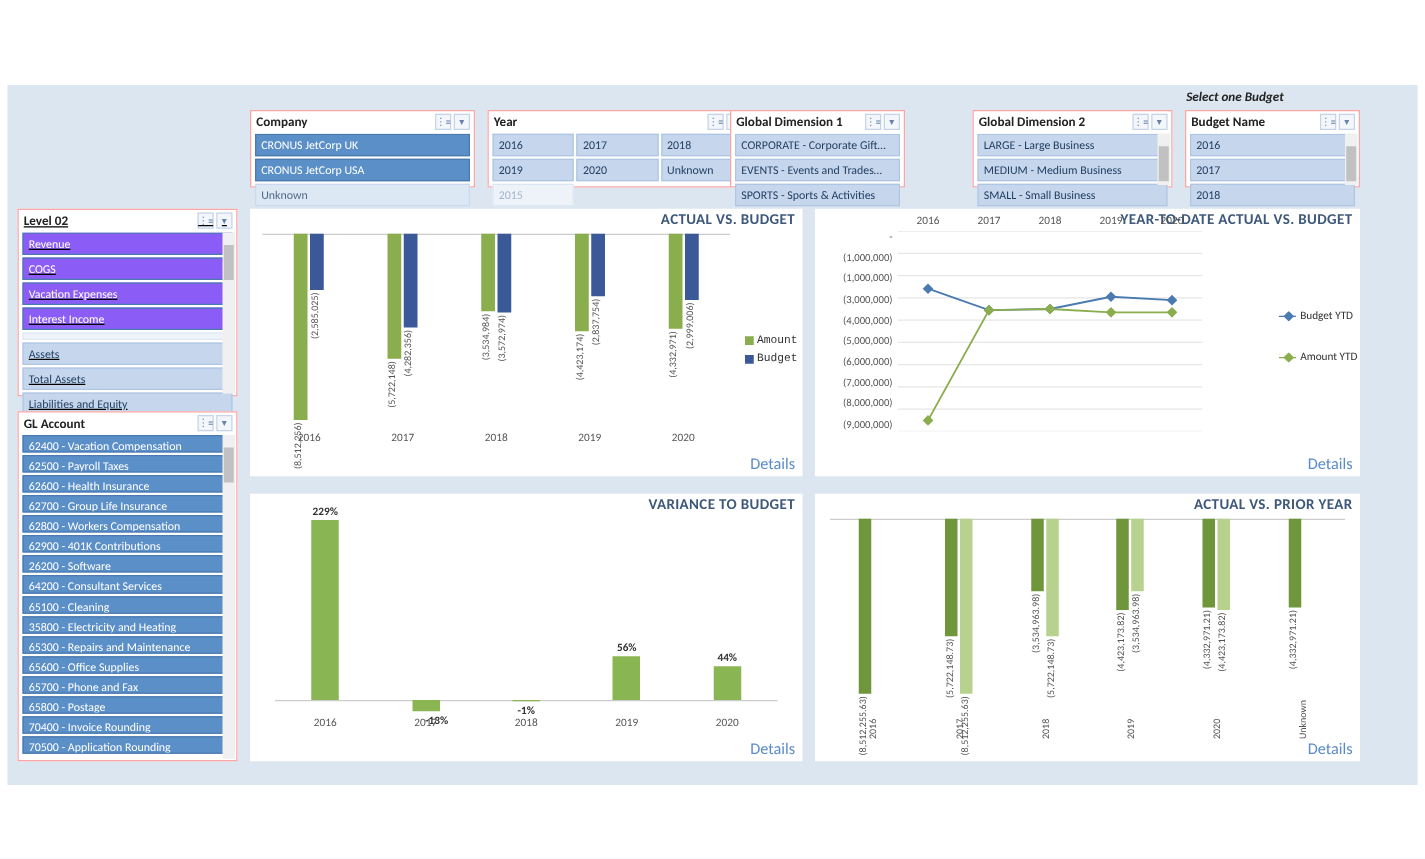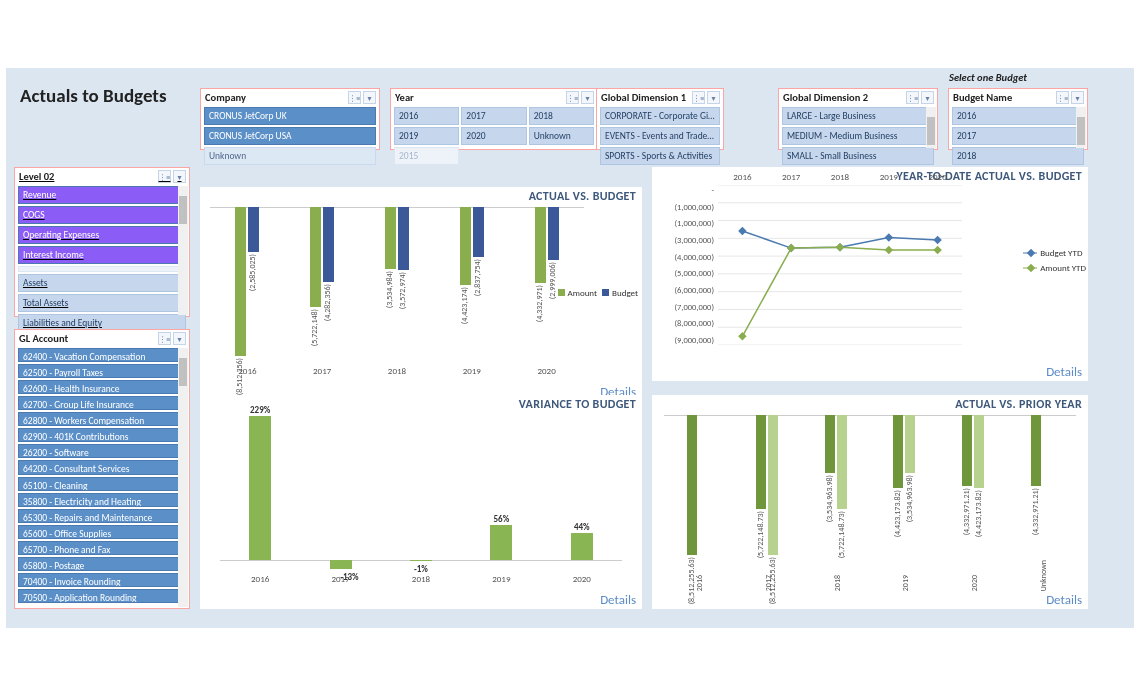--- a/index.html
+++ b/index.html
@@ -31,21 +31,20 @@
   .bar-vlabel { position:absolute; font-size:8px; color:#555; writing-mode:vertical-rl; transform:rotate(180deg); white-space:nowrap; }
   .line-yaxis { position:absolute; left:0; top:0; bottom:14px; width:56px; display:flex; flex-direction:column; justify-content:space-between; font-size:8.5px; color:#555; text-align:right; }
   .line-plot { position:absolute; left:60px; right:66px; top:0; bottom:14px; }
 </style>
 </head>
 <body>
 
 <div class="canvas"></div>
 
 <div class="title-block">
-  <div>Actuals to Budgets</div>
 </div>
 
 <div class="slicer" style="left:200px; top:88px; width:180px; height:62px;">
   <div class="slicer-header">
     <span>Company</span>
     <div class="slicer-icons">
       <div class="sicon">⋮≡</div>
       <div class="sicon">▾</div>
     </div>
   </div>
@@ -68,21 +67,21 @@
       <div class="sitem light">2016</div>
       <div class="sitem light">2017</div>
       <div class="sitem light">2018</div>
       <div class="sitem light">2019</div>
       <div class="sitem light">2020</div>
       <div class="sitem light">Unknown</div>
       <div class="sitem pale">2015</div>
     </div>
 </div>
 
-<div class="slicer" style="left:596px; top:88px; width:128px; height:62px;">
+<div class="slicer" style="left:584px; top:88px; width:140px; height:62px;">
   <div class="slicer-header">
     <span>Global Dimension 1</span>
     <div class="slicer-icons">
       <div class="sicon">⋮≡</div>
       <div class="sicon">▾</div>
     </div>
   </div>
   <div class="slicer-body" id="sl-gd1">
       <div class="sitem light">CORPORATE - Corporate Gift…</div>
       <div class="sitem light">EVENTS - Events and Trades…</div>
@@ -127,21 +126,21 @@
   <div class="slicer-header">
     <span>Level 02</span>
     <div class="slicer-icons">
       <div class="sicon">⋮≡</div>
       <div class="sicon">▾</div>
     </div>
   </div>
   <div class="slicer-body" id="sl-level02">
       <div class="sitem dark">Revenue</div>
       <div class="sitem dark">COGS</div>
-      <div class="sitem dark">Operating Expenses</div>
+      <div class="sitem dark">Vacation Expenses</div>
       <div class="sitem dark">Interest Income</div>
       <div class="sitem pale"></div>
       <div class="sitem light">Assets</div>
       <div class="sitem light">Total Assets</div>
       <div class="sitem light">Liabilities and Equity</div>
     </div>
   <div class="scrollbar"></div>
 </div>
 
 <div class="slicer" style="left:14px; top:329px; width:176px; height:280px;">
@@ -166,23 +165,23 @@
       <div class="sitem ">65300 - Repairs and Maintenance</div>
       <div class="sitem ">65600 - Office Supplies</div>
       <div class="sitem ">65700 - Phone and Fax</div>
       <div class="sitem ">65800 - Postage</div>
       <div class="sitem ">70400 - Invoice Rounding</div>
       <div class="sitem ">70500 - Application Rounding</div>
     </div>
   <div class="scrollbar"></div>
 </div>
 
-<div class="panel" style="left:200px; top:167px; width:442px; height:214px;margin-top:20px;">
+<div class="panel" style="left:200px; top:167px; width:442px; height:214px;">
   <div class="panel-title">ACTUAL VS. BUDGET</div>
-  <div style="position:absolute; right:4px; top:100px; display:flex; gap:5px;">
+  <div style="position:absolute; right:4px; top:100px; display:flex; flex-direction:column; gap:5px;font-family:Liberation Mono, monospace;">
     <div class="legend-item">
         <div class="legend-sw" style="background:#8aad4e"></div>
         <span>Amount</span>
       </div>
     <div class="legend-item">
         <div class="legend-sw" style="background:#3b5998"></div>
         <span>Budget</span>
       </div>
   </div>
   <div class="chart-body" style="right:58px;" id="chart-avb">
@@ -213,21 +212,21 @@
       <div style="position: absolute; left: 324.6px; top: 0px; width: 11px; height: 76.0677px; background: rgb(138, 173, 78);"></div>
       <div class="bar-vlabel" style="left: 323.6px; top: 78.0677px;">(4,332,971)</div>
       <div style="position: absolute; left: 337.6px; top: 0px; width: 11px; height: 52.6492px; background: rgb(59, 89, 152);"></div>
       <div class="bar-vlabel" style="left: 336.6px; top: 54.6492px;">(2,999,006)</div>
     </div>
   <div class="details">Details</div>
 </div>
 
 <div class="panel" style="left:652px; top:167px; width:436px; height:214px;">
   <div class="panel-title">YEAR-TO-DATE ACTUAL VS. BUDGET</div>
-  <div style="position:absolute; right:2px; top:80px; display:flex; flex-direction:column; gap:4px; font-size:8.5px;">
+  <div style="position:absolute; right:2px; top:80px; display:flex; flex-direction:column; gap:22px; font-size:8.5px;">
     <div class="legend-item">
         <svg width="14" height="8">
           <line x1="0" y1="4" x2="14" y2="4" stroke="#4a7ab0"></line>
           <rect x="5" y="1" width="6" height="6" fill="#4a7ab0" transform="rotate(45 8 4)"></rect>
         </svg>
         <span>Budget YTD</span>
       </div>
     <div class="legend-item">
         <svg width="14" height="8">
           <line x1="0" y1="4" x2="14" y2="4" stroke="#8aad4e"></line>

